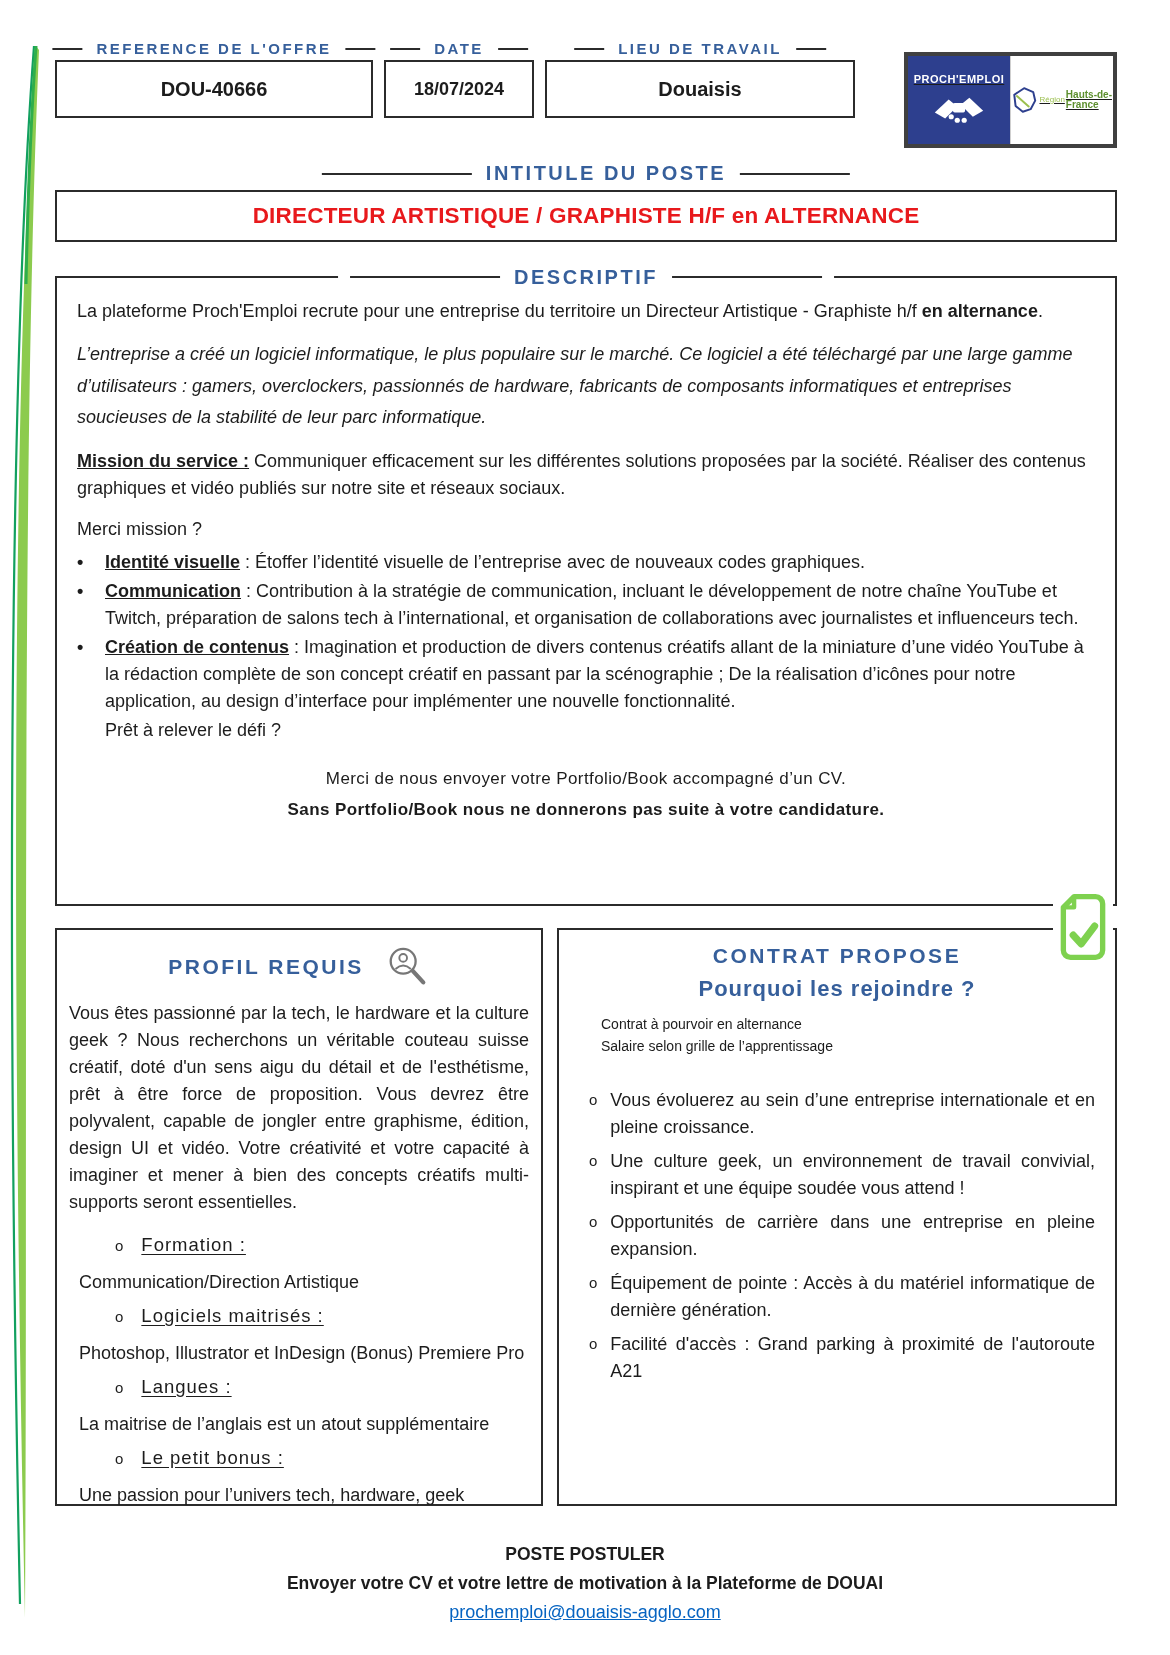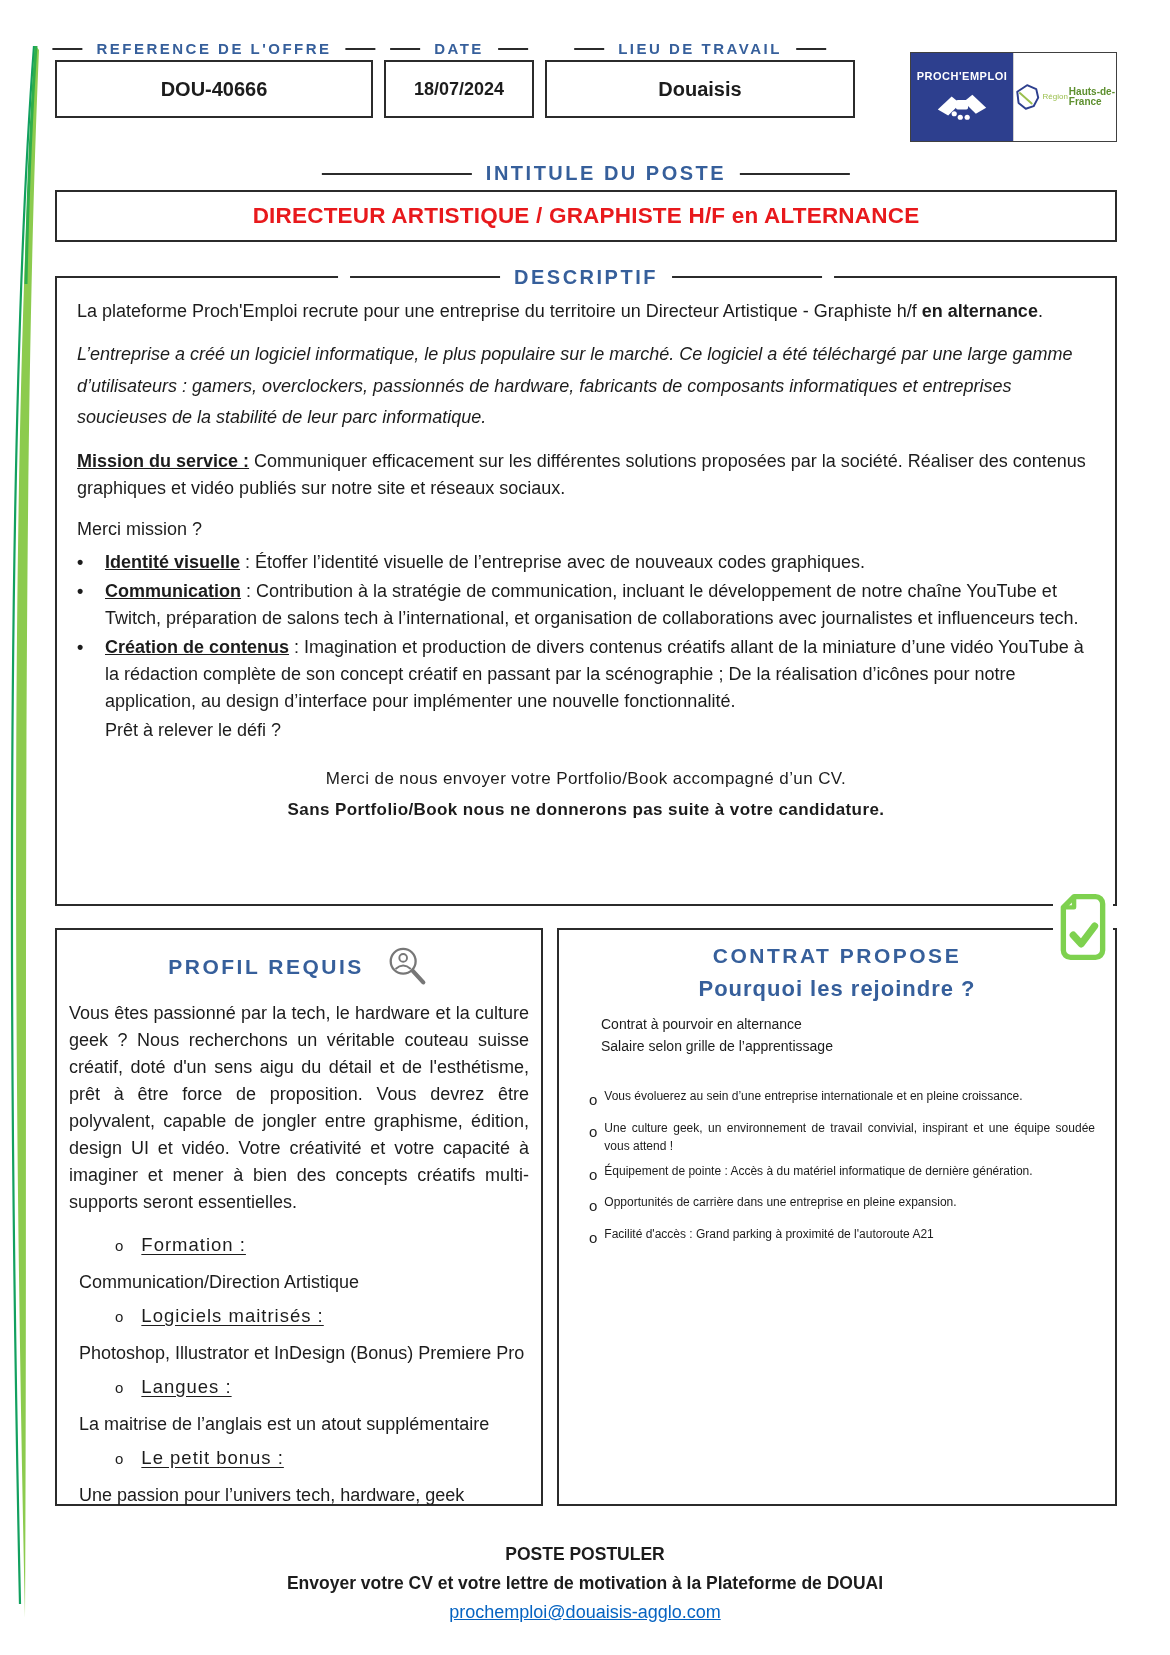--- a/index.html
+++ b/index.html
@@ -26,21 +26,21 @@
   .header-row { position:absolute; left:55px; top:60px; width:1062px; display:flex; gap:11px; }
   .hbox { height:58px; display:flex; align-items:center; justify-content:center; }
   .hbox .legend { top:-22px; font-size:15px; }
   .hbox .legend::before, .hbox .legend::after { width:30px; }
   .hbox-value { font-weight:bold; font-size:20px; }
   .hbox-ref  { width:318px; }
   .hbox-date { width:150px; }
   .hbox-date .hbox-value { font-size:18px; }
   .hbox-lieu { width:310px; }
 
-  .logo-wrap { margin-left:auto; display:flex; margin-top:-8px; border:1px solid #404040; }
+  .logo-wrap { margin-left:auto; display:flex; margin-top:-8px; border:4px solid #404040;text-decoration:underline; }
   .logo-pe {
     width:102px; height:88px; background:#2d3f8e; color:#fff;
     display:flex; flex-direction:column; align-items:center; justify-content:center; gap:5px;
   }
   .logo-pe .logo-pe-text { font-size:11px; font-weight:bold; letter-spacing:.5px; }
   .logo-hdf {
     width:102px; height:88px; background:#fff; border-left:1px solid #cfcfcf;
     display:flex; flex-direction:row; align-items:center; justify-content:center; gap:1px;
   }
   .logo-hdf-region { font-size:8px; color:#9bbf4e; line-height:1; }
@@ -85,22 +85,22 @@
   .profil-intro { text-align:justify; margin-top:10px; line-height:1.5; font-size:18px; }
   .pitem { margin-top:12px; }
   .pitem .trow { padding-left:46px; display:flex; align-items:baseline; gap:18px; }
   .pitem .o { font-size:15px; }
   .pitem .o::before { content:"o"; }
   .pitem .pterm { font-size:18.5px; letter-spacing:1px; text-decoration:underline; text-underline-offset:3px; }
   .pitem .pval { padding-left:10px; margin-top:16px; font-size:18px; }
 
   .contrat-lines { padding-left:28px; margin-top:12px; font-size:14px; line-height:1.55; }
   .cbullets { margin-top:30px; }
-  .cbullet { display:flex; gap:7px; padding:0 6px 0 16px; margin-bottom:7px;
-             font-size:12px; line-height:1.5; }
+  .cbullet { display:flex; gap:13px; padding:0 6px 0 16px; margin-bottom:7px;
+             font-size:18px; line-height:1.5; }
   .cbullet .o { flex:none; font-size:15px; padding-top:2px; }
   .cbullet .o::before { content:"o"; }
   .cbullet .ctxt { flex:1; text-align:justify; }
 
   .doc-check { position:absolute; top:-38px; right:2px; background:#fff; padding:0 5px; }
 
   
   .footer { position:absolute; left:0; top:1540px; width:100%; text-align:center;
             font-size:17.5px; line-height:1.65; }
   .footer .f1, .footer .f2 { font-weight:bold; }
@@ -262,25 +262,25 @@
         <div class="cbullet">
             <span class="o"></span>
             <span class="ctxt">Vous évoluerez au sein d’une entreprise internationale et en pleine croissance.</span>
           </div>
         <div class="cbullet">
             <span class="o"></span>
             <span class="ctxt">Une culture geek, un environnement de travail convivial, inspirant et une équipe soudée vous attend !</span>
           </div>
         <div class="cbullet">
             <span class="o"></span>
+            <span class="ctxt">Opportunités de carrière dans une entreprise en pleine expansion.</span>
+          </div>
+        <div class="cbullet">
+            <span class="o"></span>
             <span class="ctxt">Équipement de pointe : Accès à du matériel informatique de dernière génération.</span>
-          </div>
-        <div class="cbullet">
-            <span class="o"></span>
-            <span class="ctxt">Opportunités de carrière dans une entreprise en pleine expansion.</span>
           </div>
         <div class="cbullet">
             <span class="o"></span>
             <span class="ctxt">Facilité d'accès : Grand parking à proximité de l'autoroute A21</span>
           </div>
       </div>
     </div>
   </div>
 
   <div class="footer">

